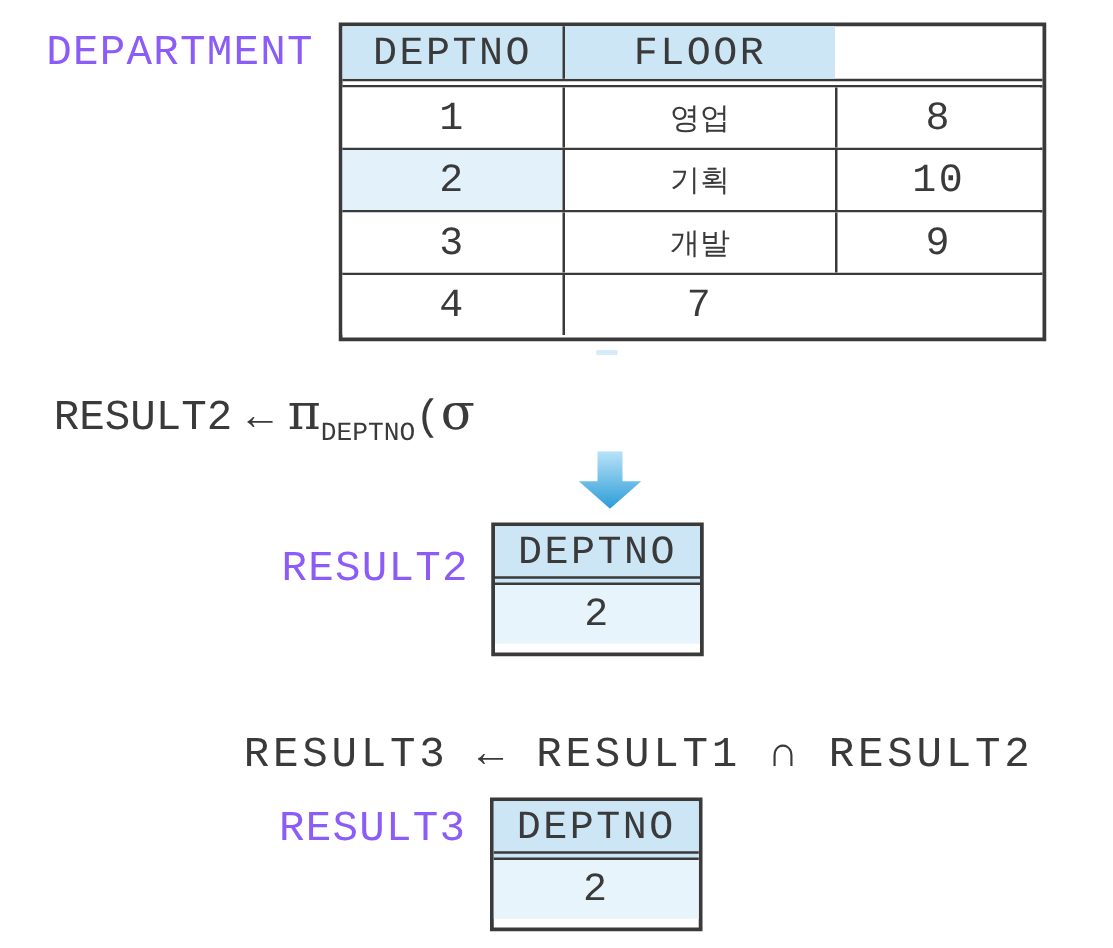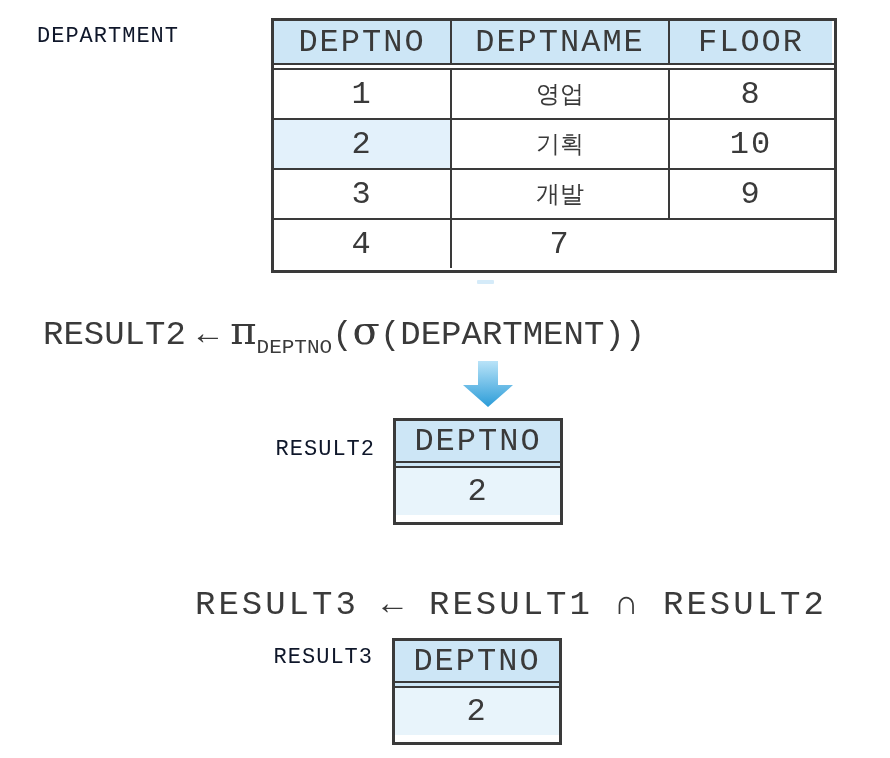--- a/index.html
+++ b/index.html
@@ -4,22 +4,22 @@
 <style>
   html,body{margin:0;padding:0;}
   body{
     width:890px;height:758px;position:relative;background:#ffffff;
     font-family:"Liberation Mono","DejaVu Sans Mono",monospace;
     color:#3a3a3a;overflow:hidden;
   }
 
   
   .rel-label{
-    position:absolute;font-size:22px;letter-spacing:1px;
-    color:#0f172a;white-space:nowrap;
+    position:absolute;font-size:34px;letter-spacing:1px;
+    color:#8b5cf6;white-space:nowrap;
   }
   .right-align{text-align:right;}
 
   
   .tbl{
     position:absolute;box-sizing:border-box;background:#ffffff;
     border:3px solid #3a3a3a;
   }
   .dept-table{left:271px;top:18px;width:566px;height:255px;}
   .row{display:grid;grid-template-columns:176px 218px 164px;}
@@ -63,21 +63,20 @@
   }
 </style>
 </head>
 <body>
 
 <div class="rel-label" style="left:37px;top:24px;">DEPARTMENT</div>
 
 <div class="tbl dept-table">
   <div class="row hdr">
     <div class="cell">DEPTNO</div>
-    <div class="cell">DEPTNAME</div>
     <div class="cell">FLOOR</div>
   </div>
   <div class="row data">
     <div class="cell">1</div>
     <div class="cell ko">영업</div>
     <div class="cell">8</div>
   </div>
   <div class="row data">
     <div class="cell hl">2</div>
     <div class="cell ko">기획</div>
@@ -96,21 +95,20 @@
 
 <div class="blue-dash"></div>
 
 <div class="expr" style="left:43px;top:316px;">
   <span>RESULT2</span>
   <span class="assign">←</span>
   <span class="op">π</span>
   <span class="subscript">DEPTNO</span>
   <span>(</span>
   <span class="op">σ</span>
-  <span>(DEPARTMENT))</span>
 </div>
 
 <svg class="down-arrow" viewBox="0 0 50 46">
   <defs>
     <linearGradient id="ag" x1="0" y1="0" x2="0" y2="1">
       <stop offset="0" stop-color="#b9e3f8"></stop>
       <stop offset="1" stop-color="#2b9cd8"></stop>
     </linearGradient>
   </defs>
   <path d="M15 0 H35 V24 H50 L25 46 L0 24 H15 Z" fill="url(#ag)"></path>

